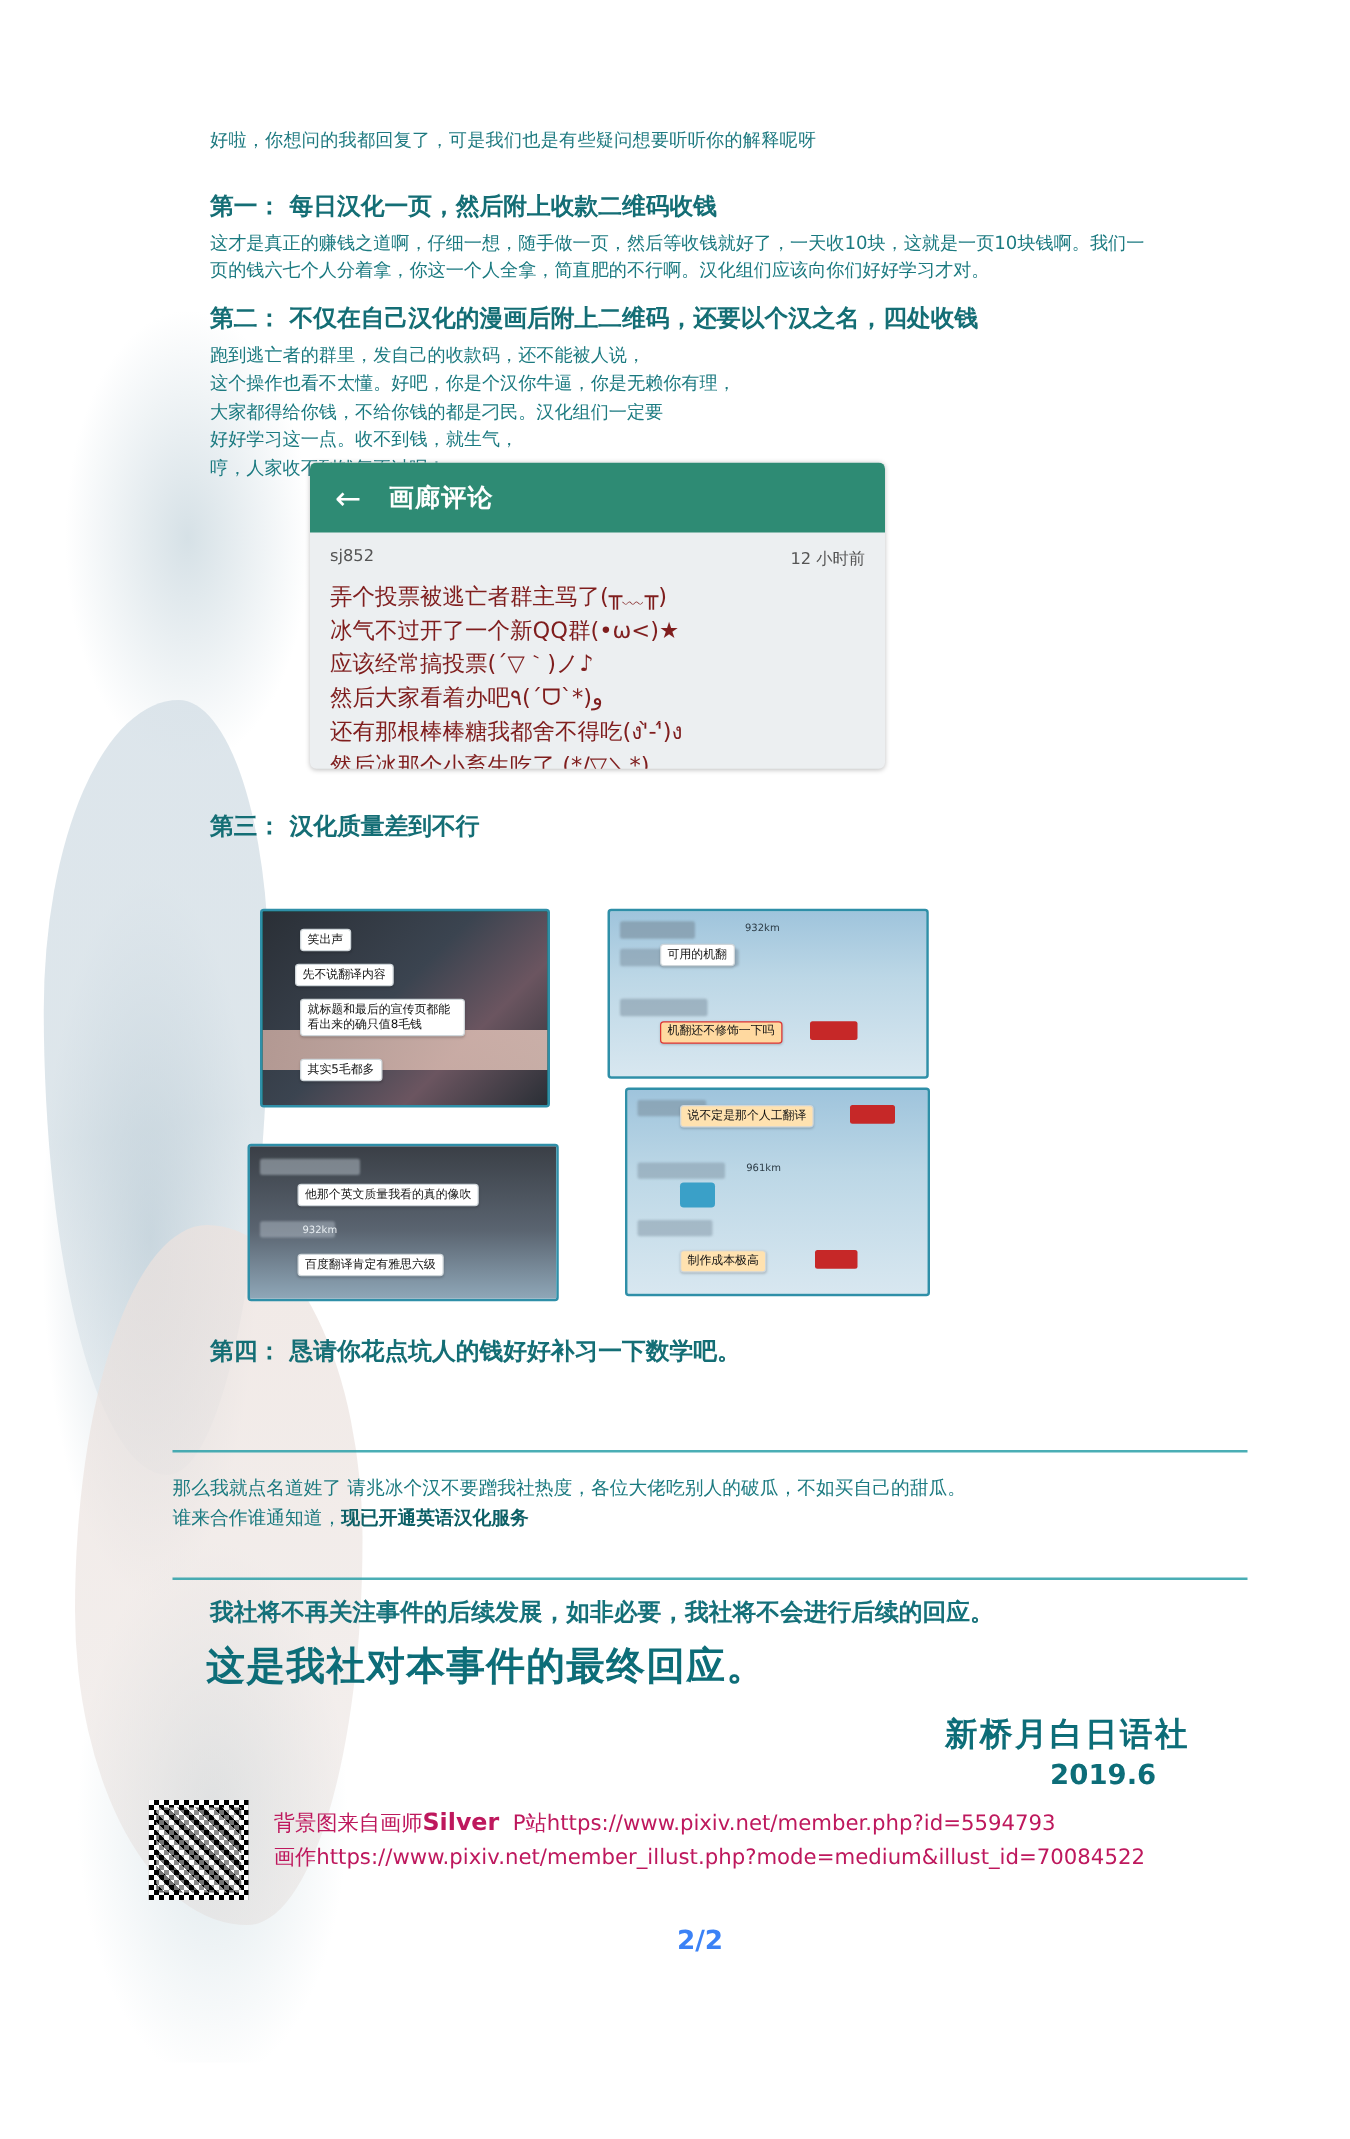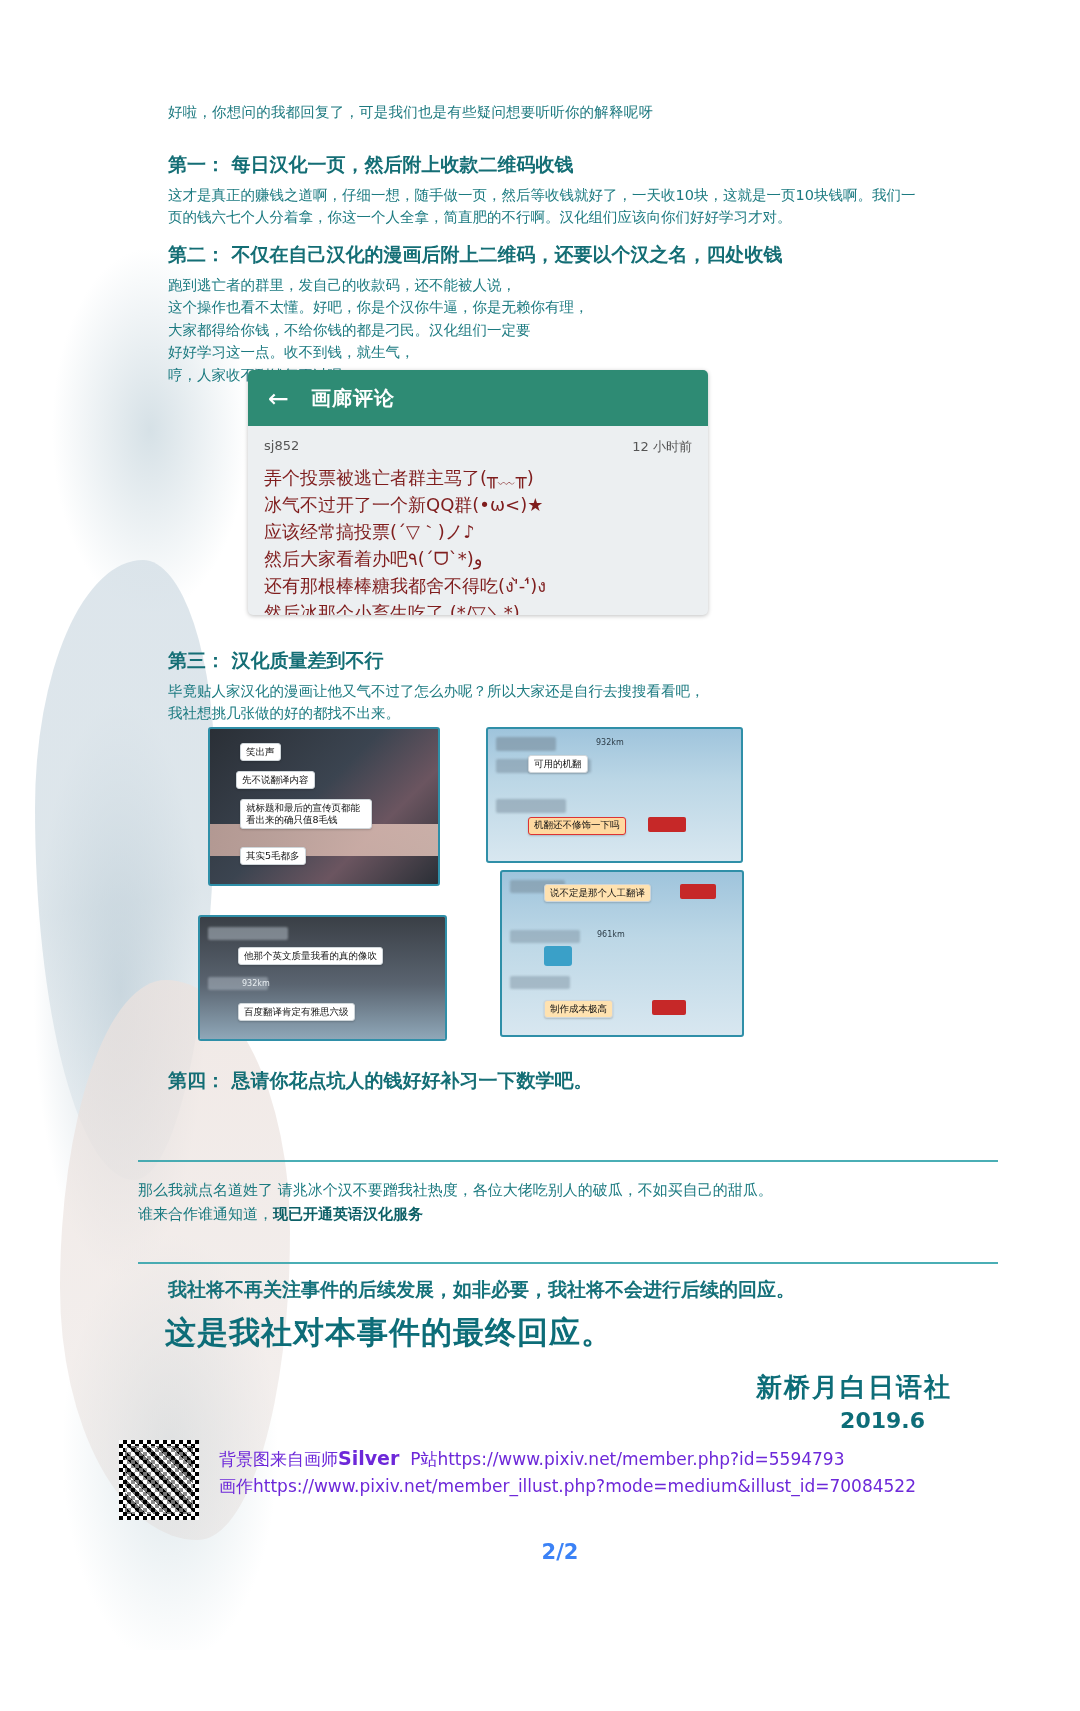--- a/index.html
+++ b/index.html
@@ -104,21 +104,21 @@
   .date{position:absolute;right:175px;top:1408px;font-size:22px;font-weight:bold;color:#0d6d78;}
 
   
   .qr{position:absolute;left:99px;top:1440px;width:80px;height:80px;
       background:
         repeating-linear-gradient(90deg,#000 0 4px,#fff 4px 8px),
         repeating-linear-gradient(0deg,#000 0 4px,#fff 4px 8px);
       background-blend-mode:difference;}
   .qr::after{content:"";position:absolute;inset:6px;background:
       repeating-linear-gradient(45deg,#000 0 5px,#fff 5px 10px);opacity:.55;}
-  .credit{position:absolute;left:199px;top:1444px;font-size:17px;color:#6d28d9;line-height:1.55;}
+  .credit{position:absolute;left:199px;top:1444px;font-size:17px;color:#be185d;line-height:1.55;}
   .credit .big{font-size:19px;font-weight:bold;}
   .pagenum{position:absolute;left:0;right:0;top:1540px;text-align:center;font-size:21px;font-weight:bold;color:#3b82f6;}
 </style>
 </head>
 <body>
 
 <div class="page">
 
   <div class="bg-illust"></div>
   <div class="bg-hair"></div>
@@ -158,22 +158,20 @@
 然后大家看着办吧٩(ˊᗜˋ*)و
 还有那根棒棒糖我都舍不得吃(ง'̀-'́)ง
 然后冰那个小畜生吃了 (*/▽＼*)
 然后emmm就这样吧(｡•ω•｡)ﾉ♡
 （话说这本子就一页有字）如果知道作者告诉我吧</div>
       </div>
     </div>
 
     <div class="sec" id="sec3">
       <div class="title">第三：  汉化质量差到不行</div>
-      <div class="body" style="white-space:pre-line">毕竟贴人家汉化的漫画让他又气不过了怎么办呢？所以大家还是自行去搜搜看看吧，
-我社想挑几张做的好的都找不出来。</div>
     </div>
 
     <div class="shot dark" id="shot1">
       <div style="position:absolute;inset:0;background:linear-gradient(135deg,#2a2f36 0%,#3b4450 45%,#6b5560 70%,#2a2f36 100%);"></div>
       <div style="position:absolute;left:0;top:95px;width:100%;height:32px;background:linear-gradient(90deg,#c9a9a0,#e0c2b8);opacity:.85;"></div>
       <div class="bubble" style="left:30px;top:14px;">笑出声</div>
       <div class="bubble" style="left:26px;top:42px;">先不说翻译内容</div>
       <div class="bubble wrap" style="left:30px;top:70px;">就标题和最后的宣传页都能看出来的确只值8毛钱</div>
       <div class="bubble" style="left:30px;top:118px;">其实5毛都多</div>
     </div>

